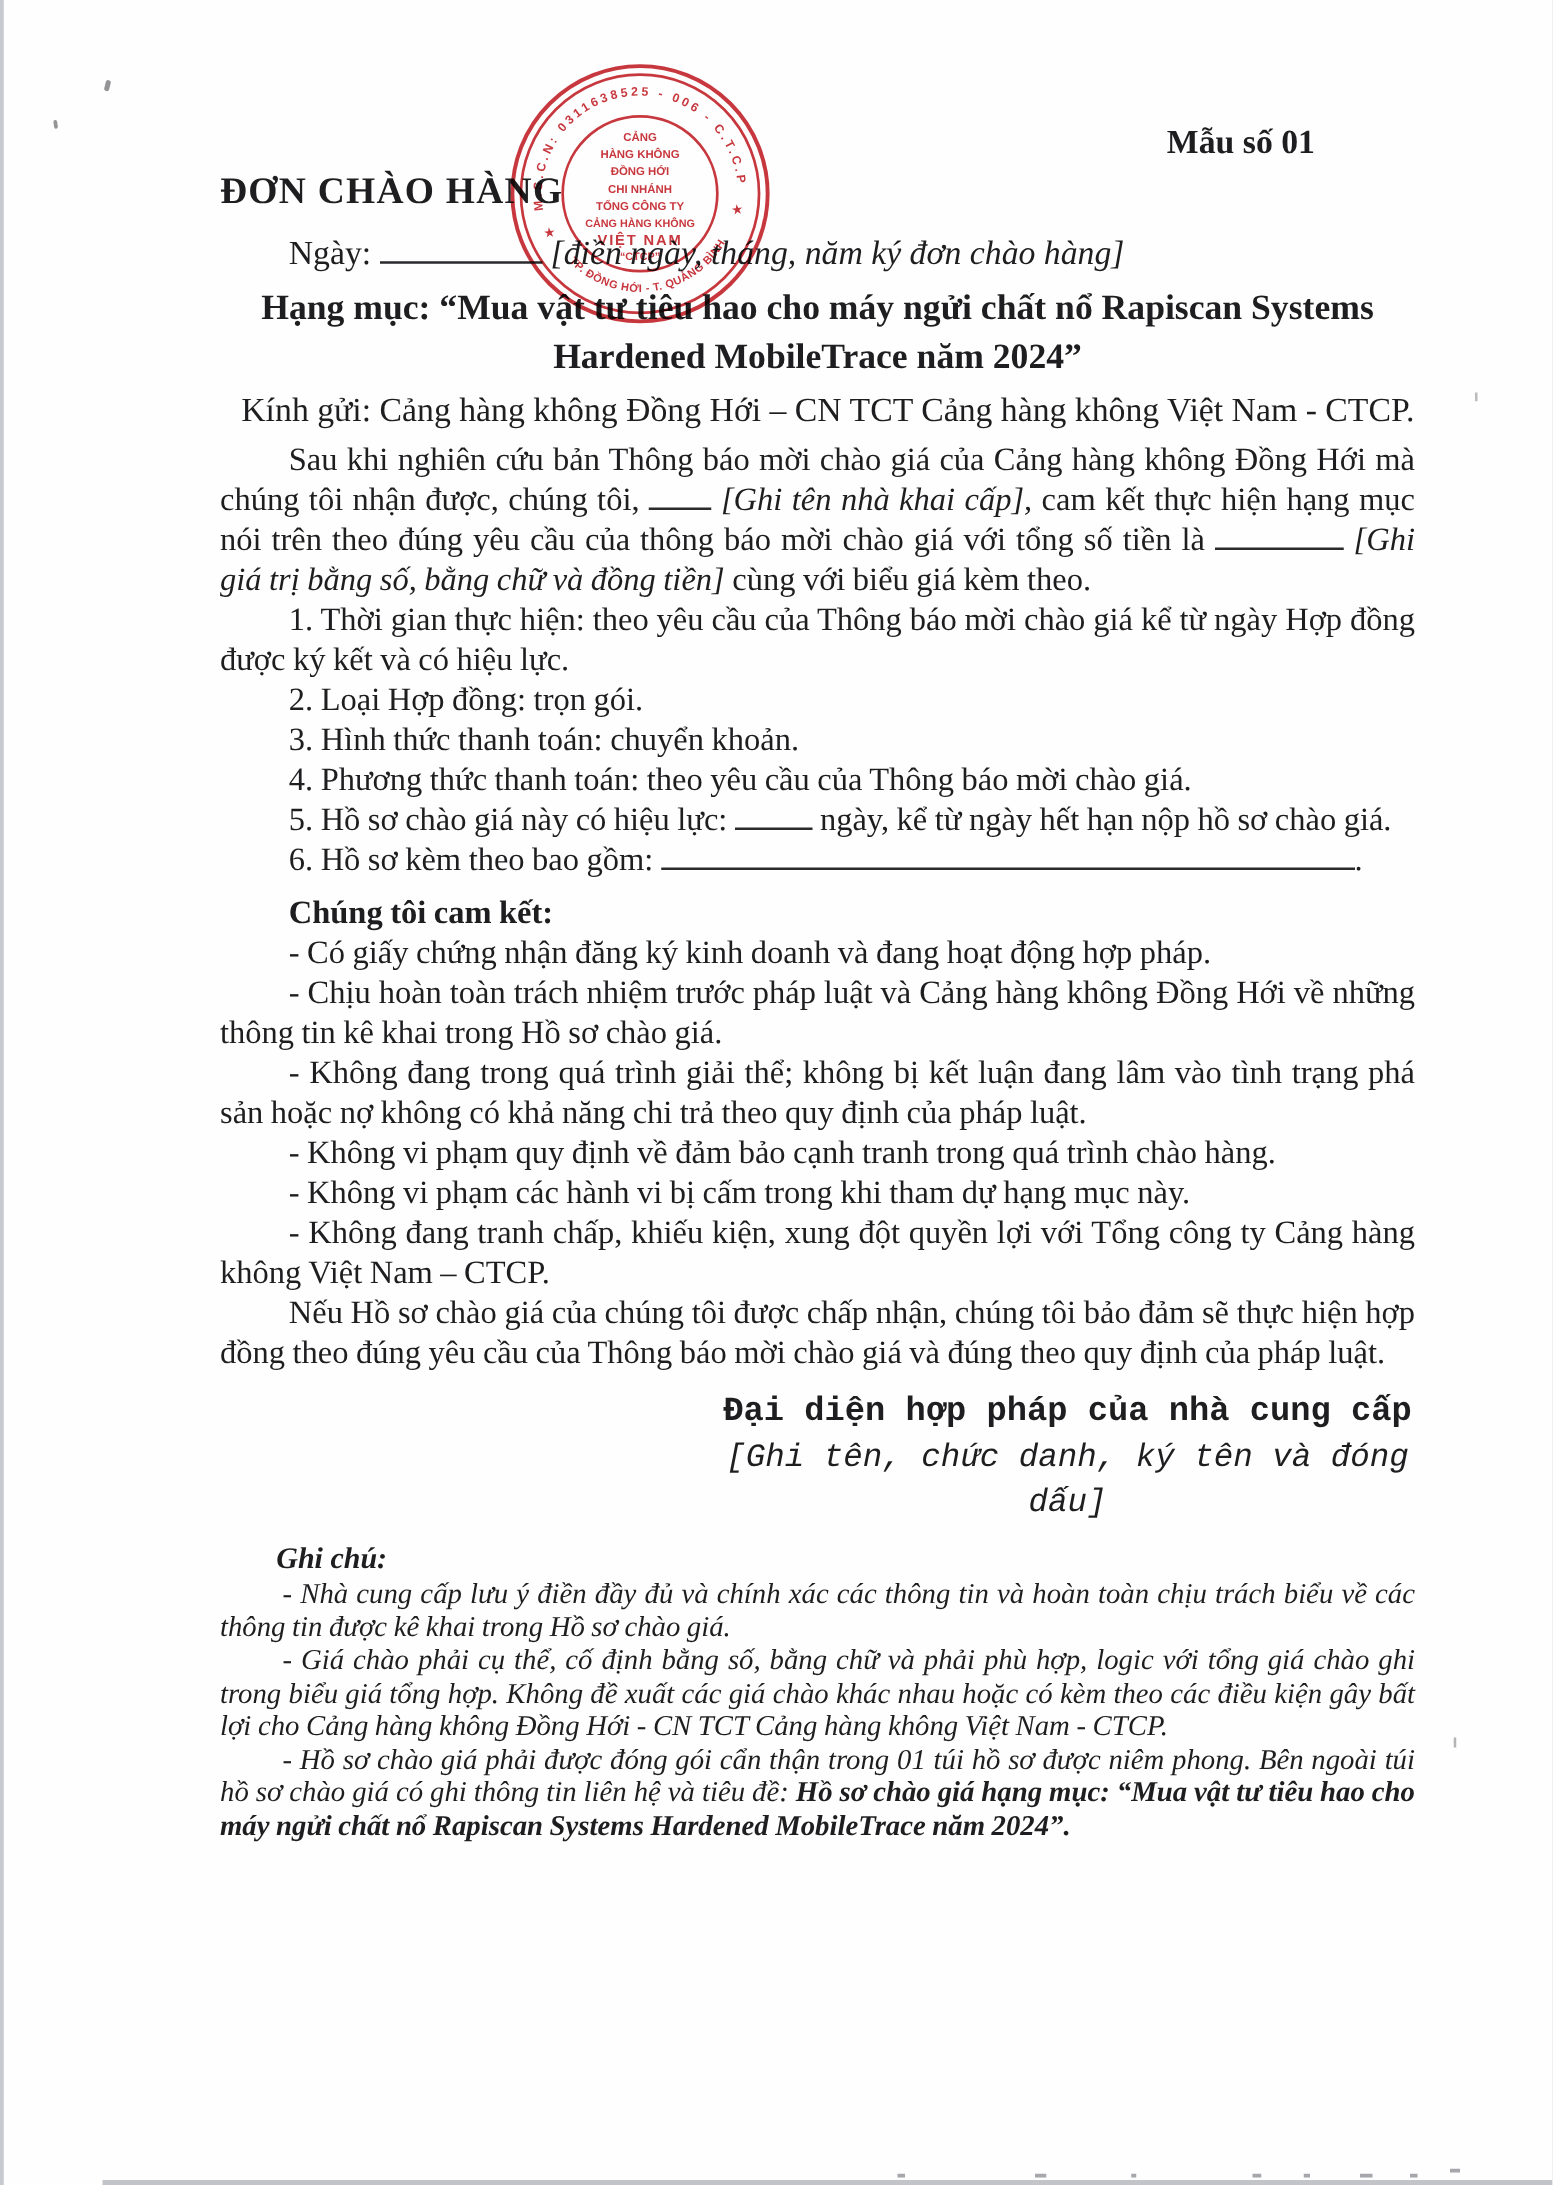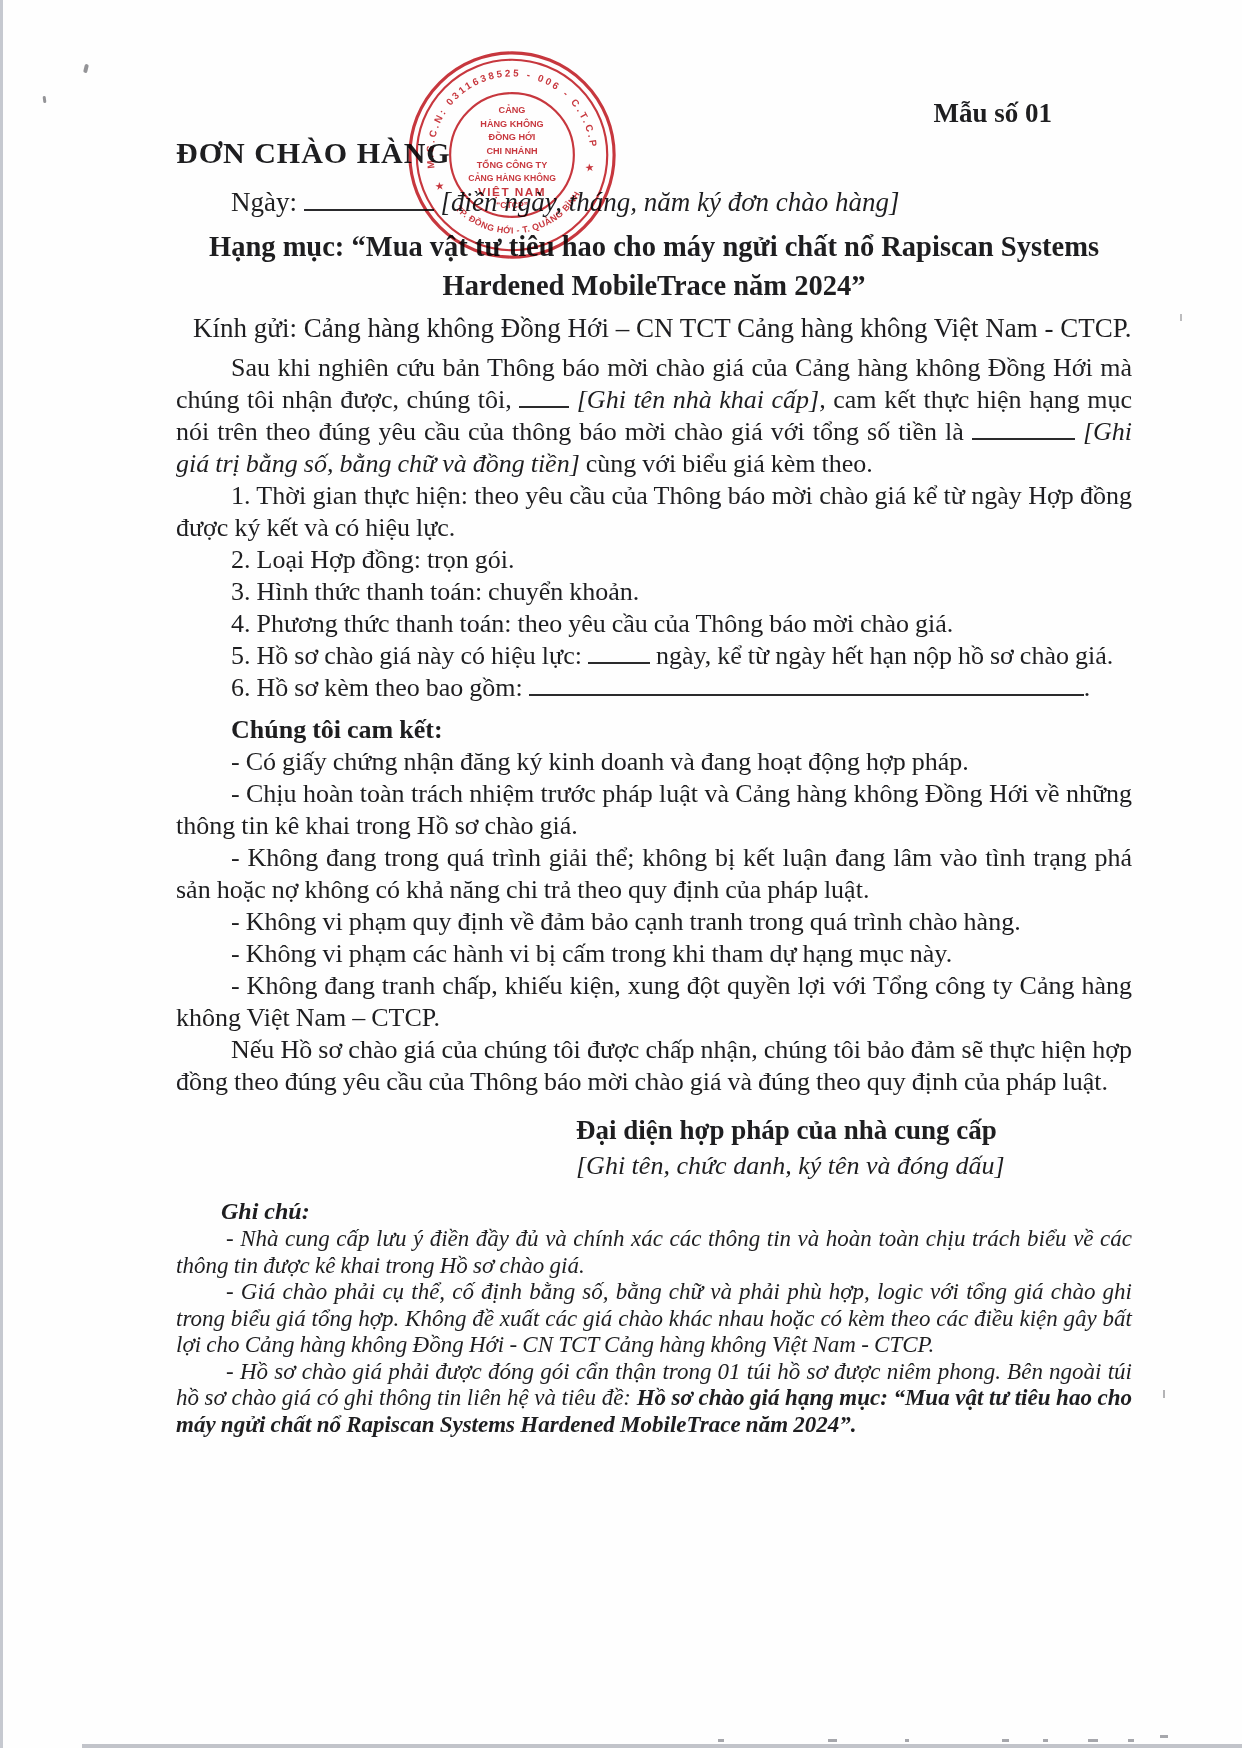--- a/index.html
+++ b/index.html
@@ -44,21 +44,21 @@
   .b{font-weight:bold;}
   .blank{
     display:inline-block;border-bottom:2px solid #2a2a2c;height:0.85em;
   }
   .blank-date{width:130px;}
   .blank-sm{width:50px;}
   .blank-amount{width:103px;}
   .blank-days{width:62px;}
   .blank-docs{width:555px;}
   .sig-block{
-    margin-top:14px;margin-left:400px;text-align:left;
+    margin-top:14px;margin-left:400px;text-align:center;font-family:Liberation Mono, monospace;
   }
   .sig-title{font-weight:bold;font-size:27px;line-height:36px;}
   .sig-hint{font-style:italic;font-size:26px;line-height:36px;}
   .notes{margin-top:12px;font-style:italic;}
   .notes-label{
     padding-left:45px;font-weight:bold;font-size:24px;line-height:30px;
   }
   .note{
     margin:0;font-size:23px;line-height:26.5px;
     text-align:justify;text-indent:50px;word-spacing:-0.5px;

